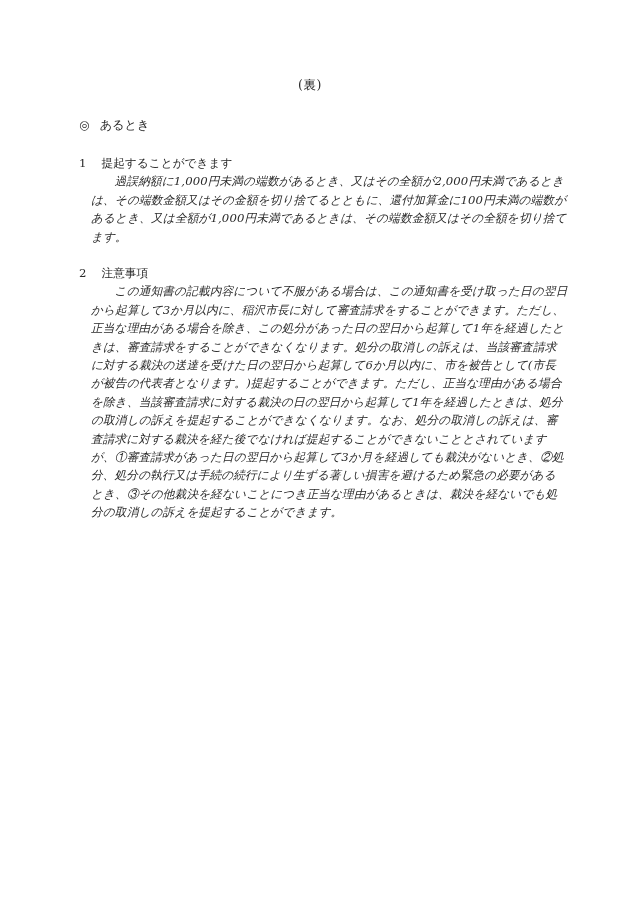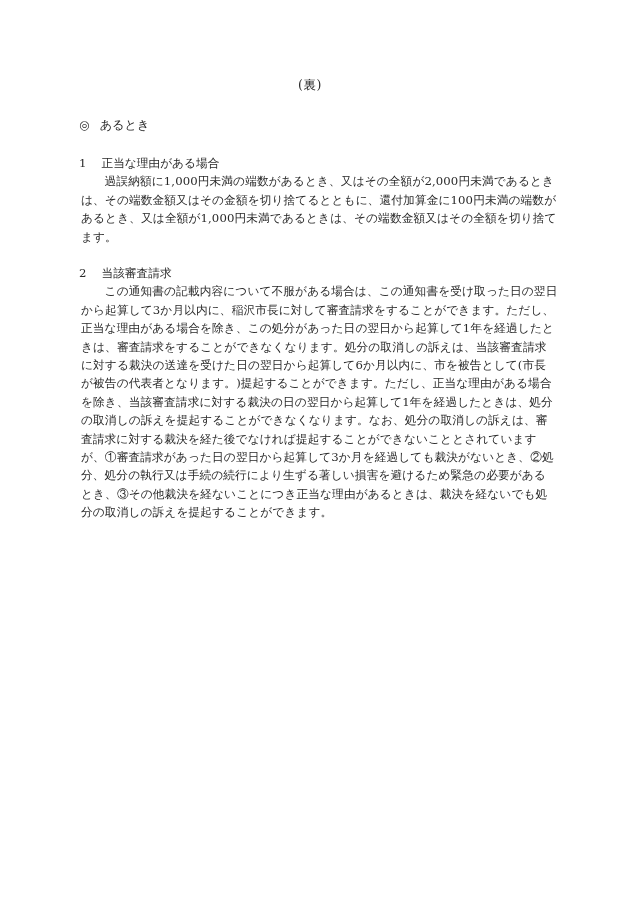--- a/index.html
+++ b/index.html
@@ -48,52 +48,53 @@
     line-height: 18.4px;
   }
   .section-1 { top: 154px; }
   .section-2 { top: 264px; }
   .sec-heading {
     display: flex;
     align-items: baseline;
     gap: 15px;
   }
   .sec-body {
-    margin-left: 2px;
+    margin-left: 12px;
     white-space: pre;
     letter-spacing: 0.1px;
+    font-style: italic;
   }
 </style>
 </head>
 <body>
 
 <div class="page">
 
   <div class="side-label">(裏)</div>
 
   <div class="notice-heading">
     <span>◎</span>
     <span>あるとき</span>
   </div>
 
   <section class="section section-1">
     <div class="sec-heading">
       <span>1</span>
-      <span>正当な理由がある場合</span>
+      <span>提起することができます</span>
     </div>
     <div class="sec-body">　　過誤納額に1,000円未満の端数があるとき、又はその全額が2,000円未満であるとき
 は、その端数金額又はその金額を切り捨てるとともに、還付加算金に100円未満の端数が
 あるとき、又は全額が1,000円未満であるときは、その端数金額又はその全額を切り捨て
 ます。</div>
   </section>
 
   <section class="section section-2">
     <div class="sec-heading">
       <span>2</span>
-      <span>当該審査請求</span>
+      <span>注意事項</span>
     </div>
     <div class="sec-body">　　この通知書の記載内容について不服がある場合は、この通知書を受け取った日の翌日
 から起算して3か月以内に、稲沢市長に対して審査請求をすることができます。ただし、
 正当な理由がある場合を除き、この処分があった日の翌日から起算して1年を経過したと
 きは、審査請求をすることができなくなります。処分の取消しの訴えは、当該審査請求
 に対する裁決の送達を受けた日の翌日から起算して6か月以内に、市を被告として(市長
 が被告の代表者となります。)提起することができます。ただし、正当な理由がある場合
 を除き、当該審査請求に対する裁決の日の翌日から起算して1年を経過したときは、処分
 の取消しの訴えを提起することができなくなります。なお、処分の取消しの訴えは、審
 査請求に対する裁決を経た後でなければ提起することができないこととされています

